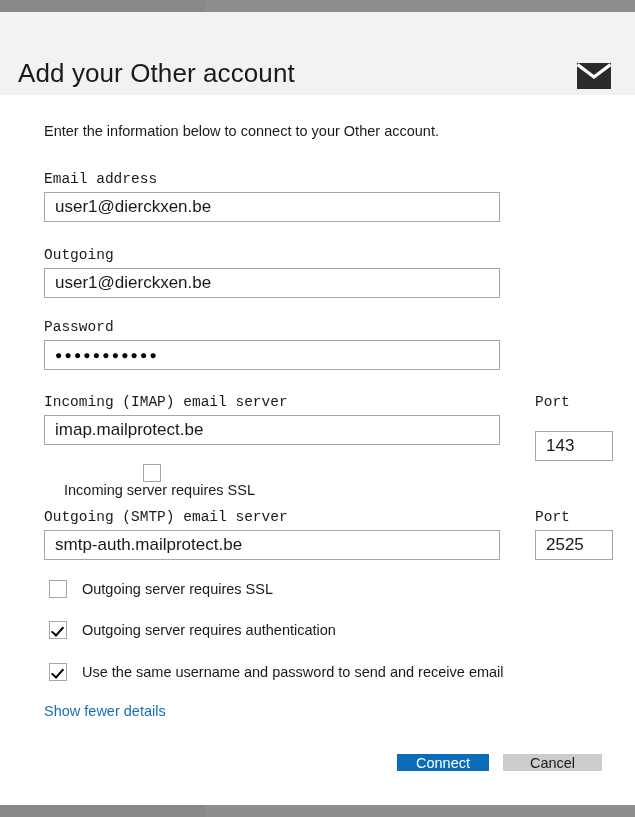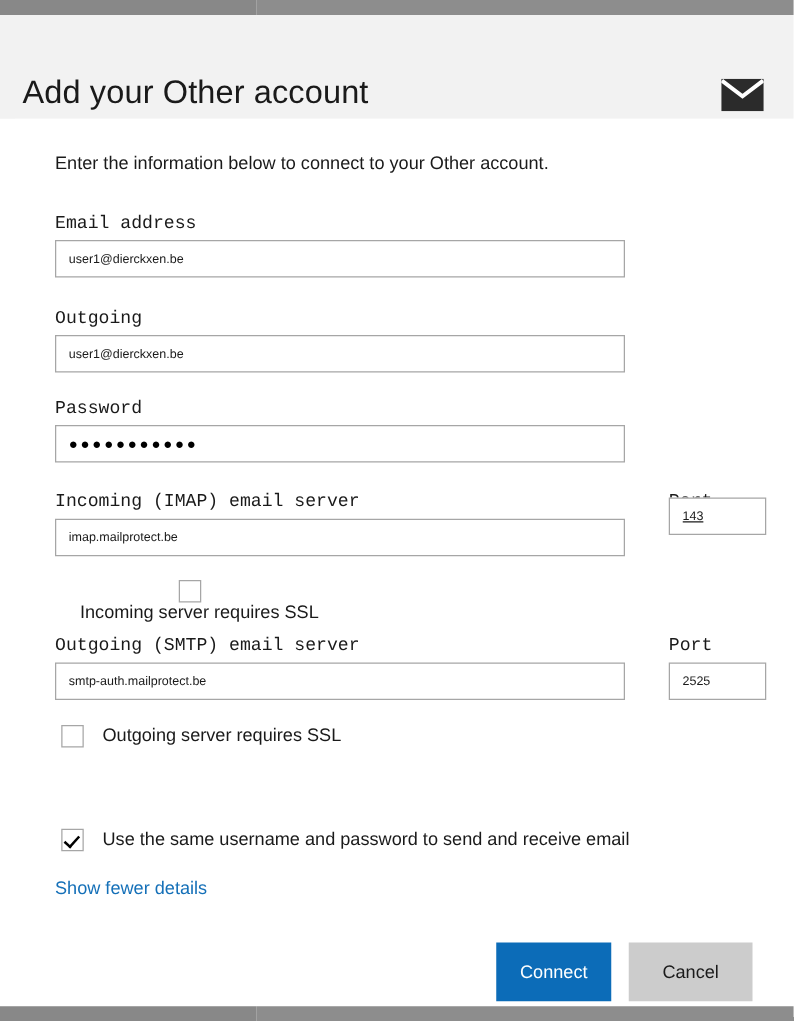--- a/index.html
+++ b/index.html
@@ -93,21 +93,21 @@
     white-space: nowrap;
     font-family: Liberation Mono, monospace;
   }
 
   .text-input {
     position: absolute;
     box-sizing: border-box;
     border: 1px solid #a6a6a6;
     background: #ffffff;
     font-family: "Liberation Sans", sans-serif;
-    font-size: 10px;
+    font-size: 17px;
     color: #1a1a1a;
     padding: 0 2px 0 10px;
     height: 30px;
     line-height: 28px;
     outline: none;
   }
   .text-input.main { left: 32px; width: 456px; }
   .text-input.port { left: 523px; width: 78px; }
 
   .pw-dots {
@@ -170,21 +170,21 @@
     color: #1570b8;
     text-decoration: none;
     white-space: nowrap;
     cursor: pointer;
   }
 
   
   .btn {
     position: absolute;
     box-sizing: border-box;
-    height: 47px;
+    height: 17px;
     border: none;
     font-family: "Liberation Sans", sans-serif;
     font-size: 14.5px;
     cursor: pointer;
     padding: 0;
   }
   .btn-primary {
     background: #0c6cb8;
     color: #ffffff;
     left: 397px;
@@ -226,37 +226,41 @@
 
   <div class="field-label" style="top:152px; left:32px;">Outgoing</div>
   <input class="text-input main" style="top: 173px;" type="text" value="user1@dierckxen.be">
 
   <div class="field-label" style="top:224px; left:32px;">Password</div>
   <div class="pw-dots" style="top:245px;">●●●●●●●●●●●</div>
 
   <div class="field-label" style="top:299px; left:32px;">Incoming (IMAP) email server</div>
   <input class="text-input main" style="top: 320px;" type="text" value="imap.mailprotect.be">
   <div class="field-label" style="top:299px; left:523px;">Port</div>
-  <input class="text-input port" style="top: 303px; text-decoration: underline;" type="text" value="143">
+  <input class="text-input port" style="top: 336px;" type="text" value="143">
 
   <div class="cb-row" style="top:369px;flex-direction:column;">
     <span class="cb-box"></span>
     <span class="cb-label">Incoming server requires SSL</span>
   </div>
 
   <div class="field-label" style="top:414px; left:32px;">Outgoing (SMTP) email server</div>
   <input class="text-input main" style="top: 435px;" type="text" value="smtp-auth.mailprotect.be">
   <div class="field-label" style="top:414px; left:523px;">Port</div>
   <input class="text-input port" style="top: 435px;" type="text" value="2525">
 
   <div class="cb-row" style="top:484px;">
     <span class="cb-box"></span>
     <span class="cb-label">Outgoing server requires SSL</span>
   </div>
 
+  <div class="cb-row" style="top:525px;">
+    <span class="cb-box checked"></span>
+    <span class="cb-label">Outgoing server requires authentication</span>
+  </div>
 
   <div class="cb-row" style="top:567px;">
     <span class="cb-box checked"></span>
     <span class="cb-label">Use the same username and password to send and receive email</span>
   </div>
 
   <a class="details-link" style="top:608px;" href="#">Show fewer details</a>
 </div>
 
 <button class="btn btn-primary">Connect</button>

